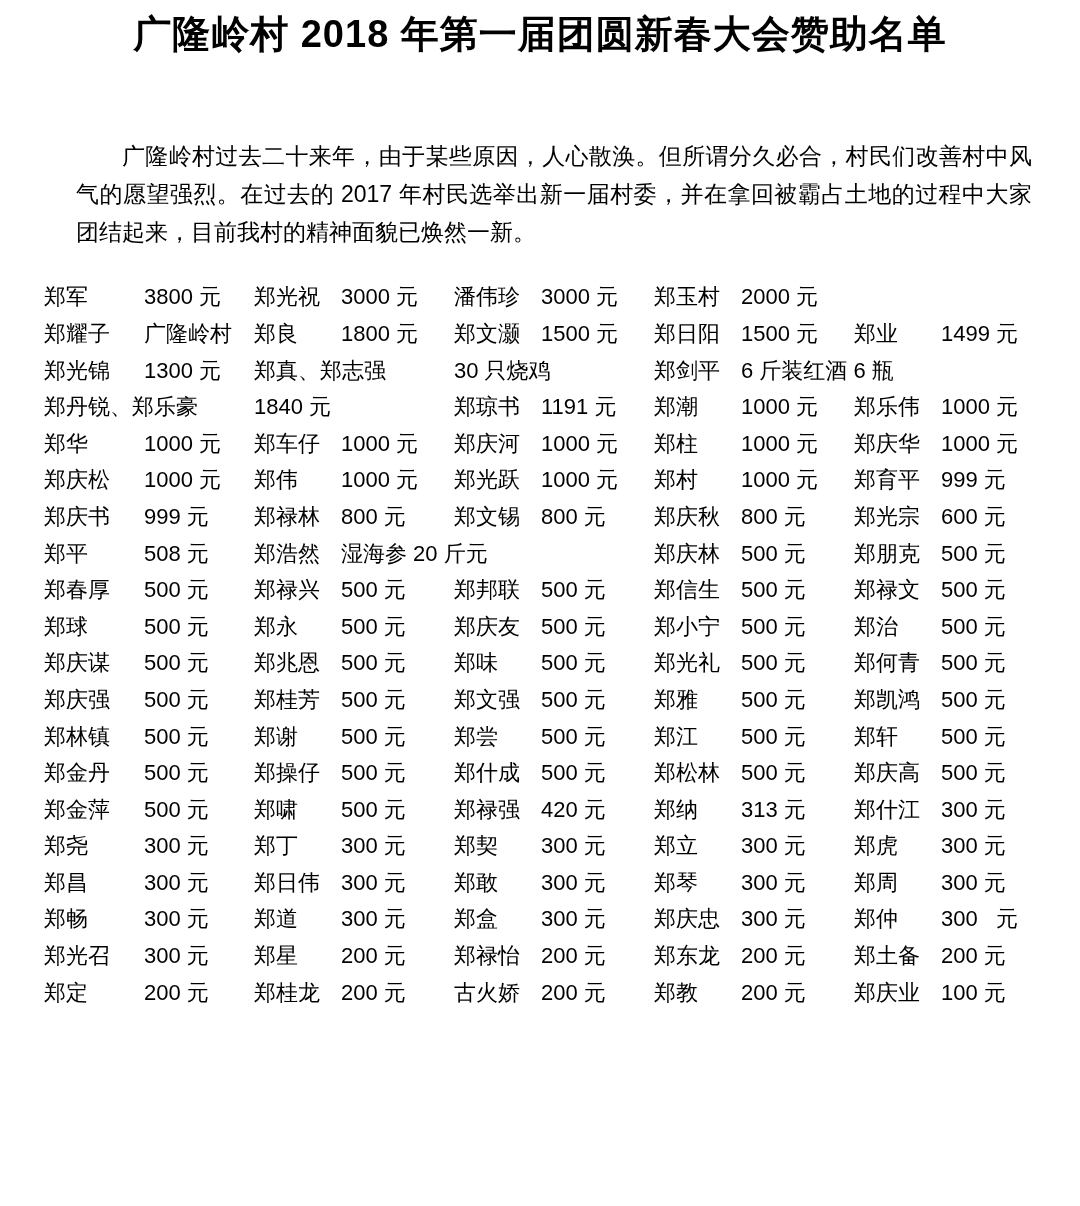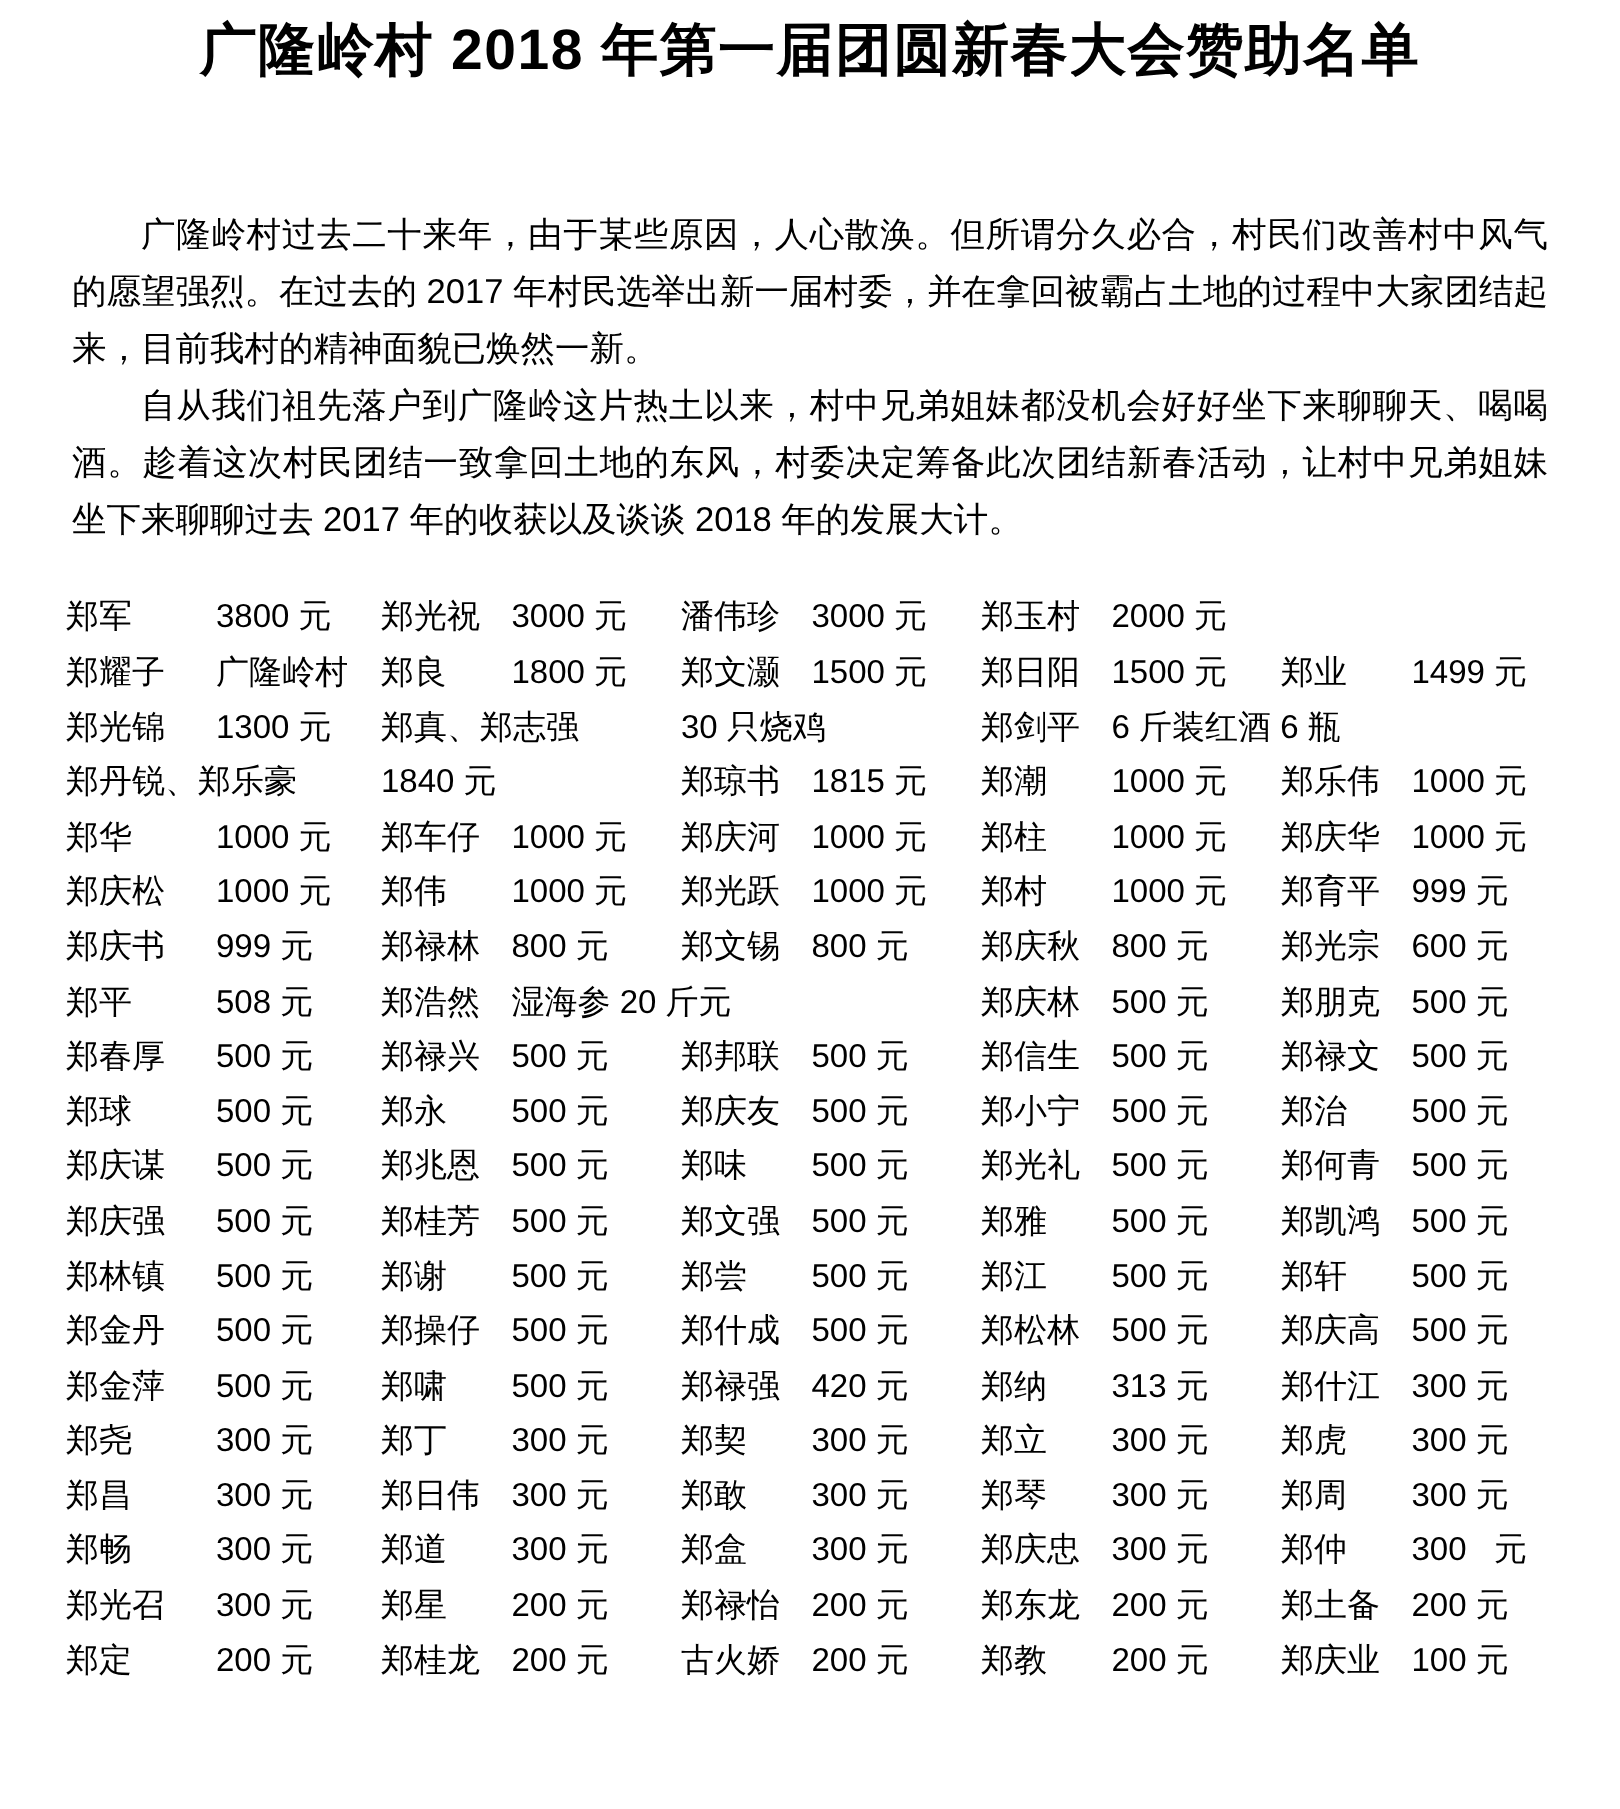--- a/index.html
+++ b/index.html
@@ -24,20 +24,21 @@
     font-weight: bold;
     letter-spacing: 1px;
     line-height: 1.3;
   }
   .intro {
     margin-top: 78px;
     padding: 0 48px;
     font-size: 23px;
     line-height: 38px;
     text-align: justify;
+    margin-left: 28px;
   }
   .intro p {
     margin: 0;
     text-indent: 2em;
   }
   .bold-seg { font-weight: bold; }
   .donor-table {
     margin-top: 28px;
     padding: 0 44px;
   }
@@ -55,21 +56,20 @@
 </style>
 </head>
 <body>
 
 <div class="page">
 
   <h1 class="doc-title">广隆岭村 2018 年第一届团圆新春大会赞助名单</h1>
 
   <div class="intro">
     <p>广隆岭村过去二十来年，由于某些原因，人心散涣。但所谓分久必合，村民们改善村中风气的愿望强烈。在过去的 2017 年村民选举出新一届村委，并在拿回被霸占土地的过程中大家团结起来，目前我村的精神面貌已焕然一新。</p>
-    <p>自从我们祖先落户到广隆岭这片热土以来，村中兄弟姐妹都没机会好好坐下来聊聊天、喝喝酒。趁着这次村民团结一致拿回土地的东风，村委决定筹备此次团结新春活动，让村中兄弟姐妹坐下来聊聊过去 2017 年的收获以及谈谈 2018 年的发展大计。</p>
   </div>
 
   <div class="donor-table">
       <div class="t-row">
         <span class="cell">郑军</span>
         <span class="cell">3800 元</span>
         <span class="cell">郑光祝</span>
         <span class="cell">3000 元</span>
         <span class="cell">潘伟珍</span>
         <span class="cell">3000 元</span>
@@ -101,21 +101,21 @@
         <span class="cell">6 斤装红酒 6 瓶</span>
         <span class="cell"></span>
         <span class="cell"></span>
       </div>
       <div class="t-row">
         <span class="cell">郑丹锐、郑乐豪</span>
         <span class="cell"></span>
         <span class="cell">1840 元</span>
         <span class="cell"></span>
         <span class="cell">郑琼书</span>
-        <span class="cell">1815 元</span>
+        <span class="cell">1191 元</span>
         <span class="cell">郑潮</span>
         <span class="cell">1000 元</span>
         <span class="cell">郑乐伟</span>
         <span class="cell">1000 元</span>
       </div>
       <div class="t-row">
         <span class="cell">郑华</span>
         <span class="cell">1000 元</span>
         <span class="cell">郑车仔</span>
         <span class="cell">1000 元</span>

